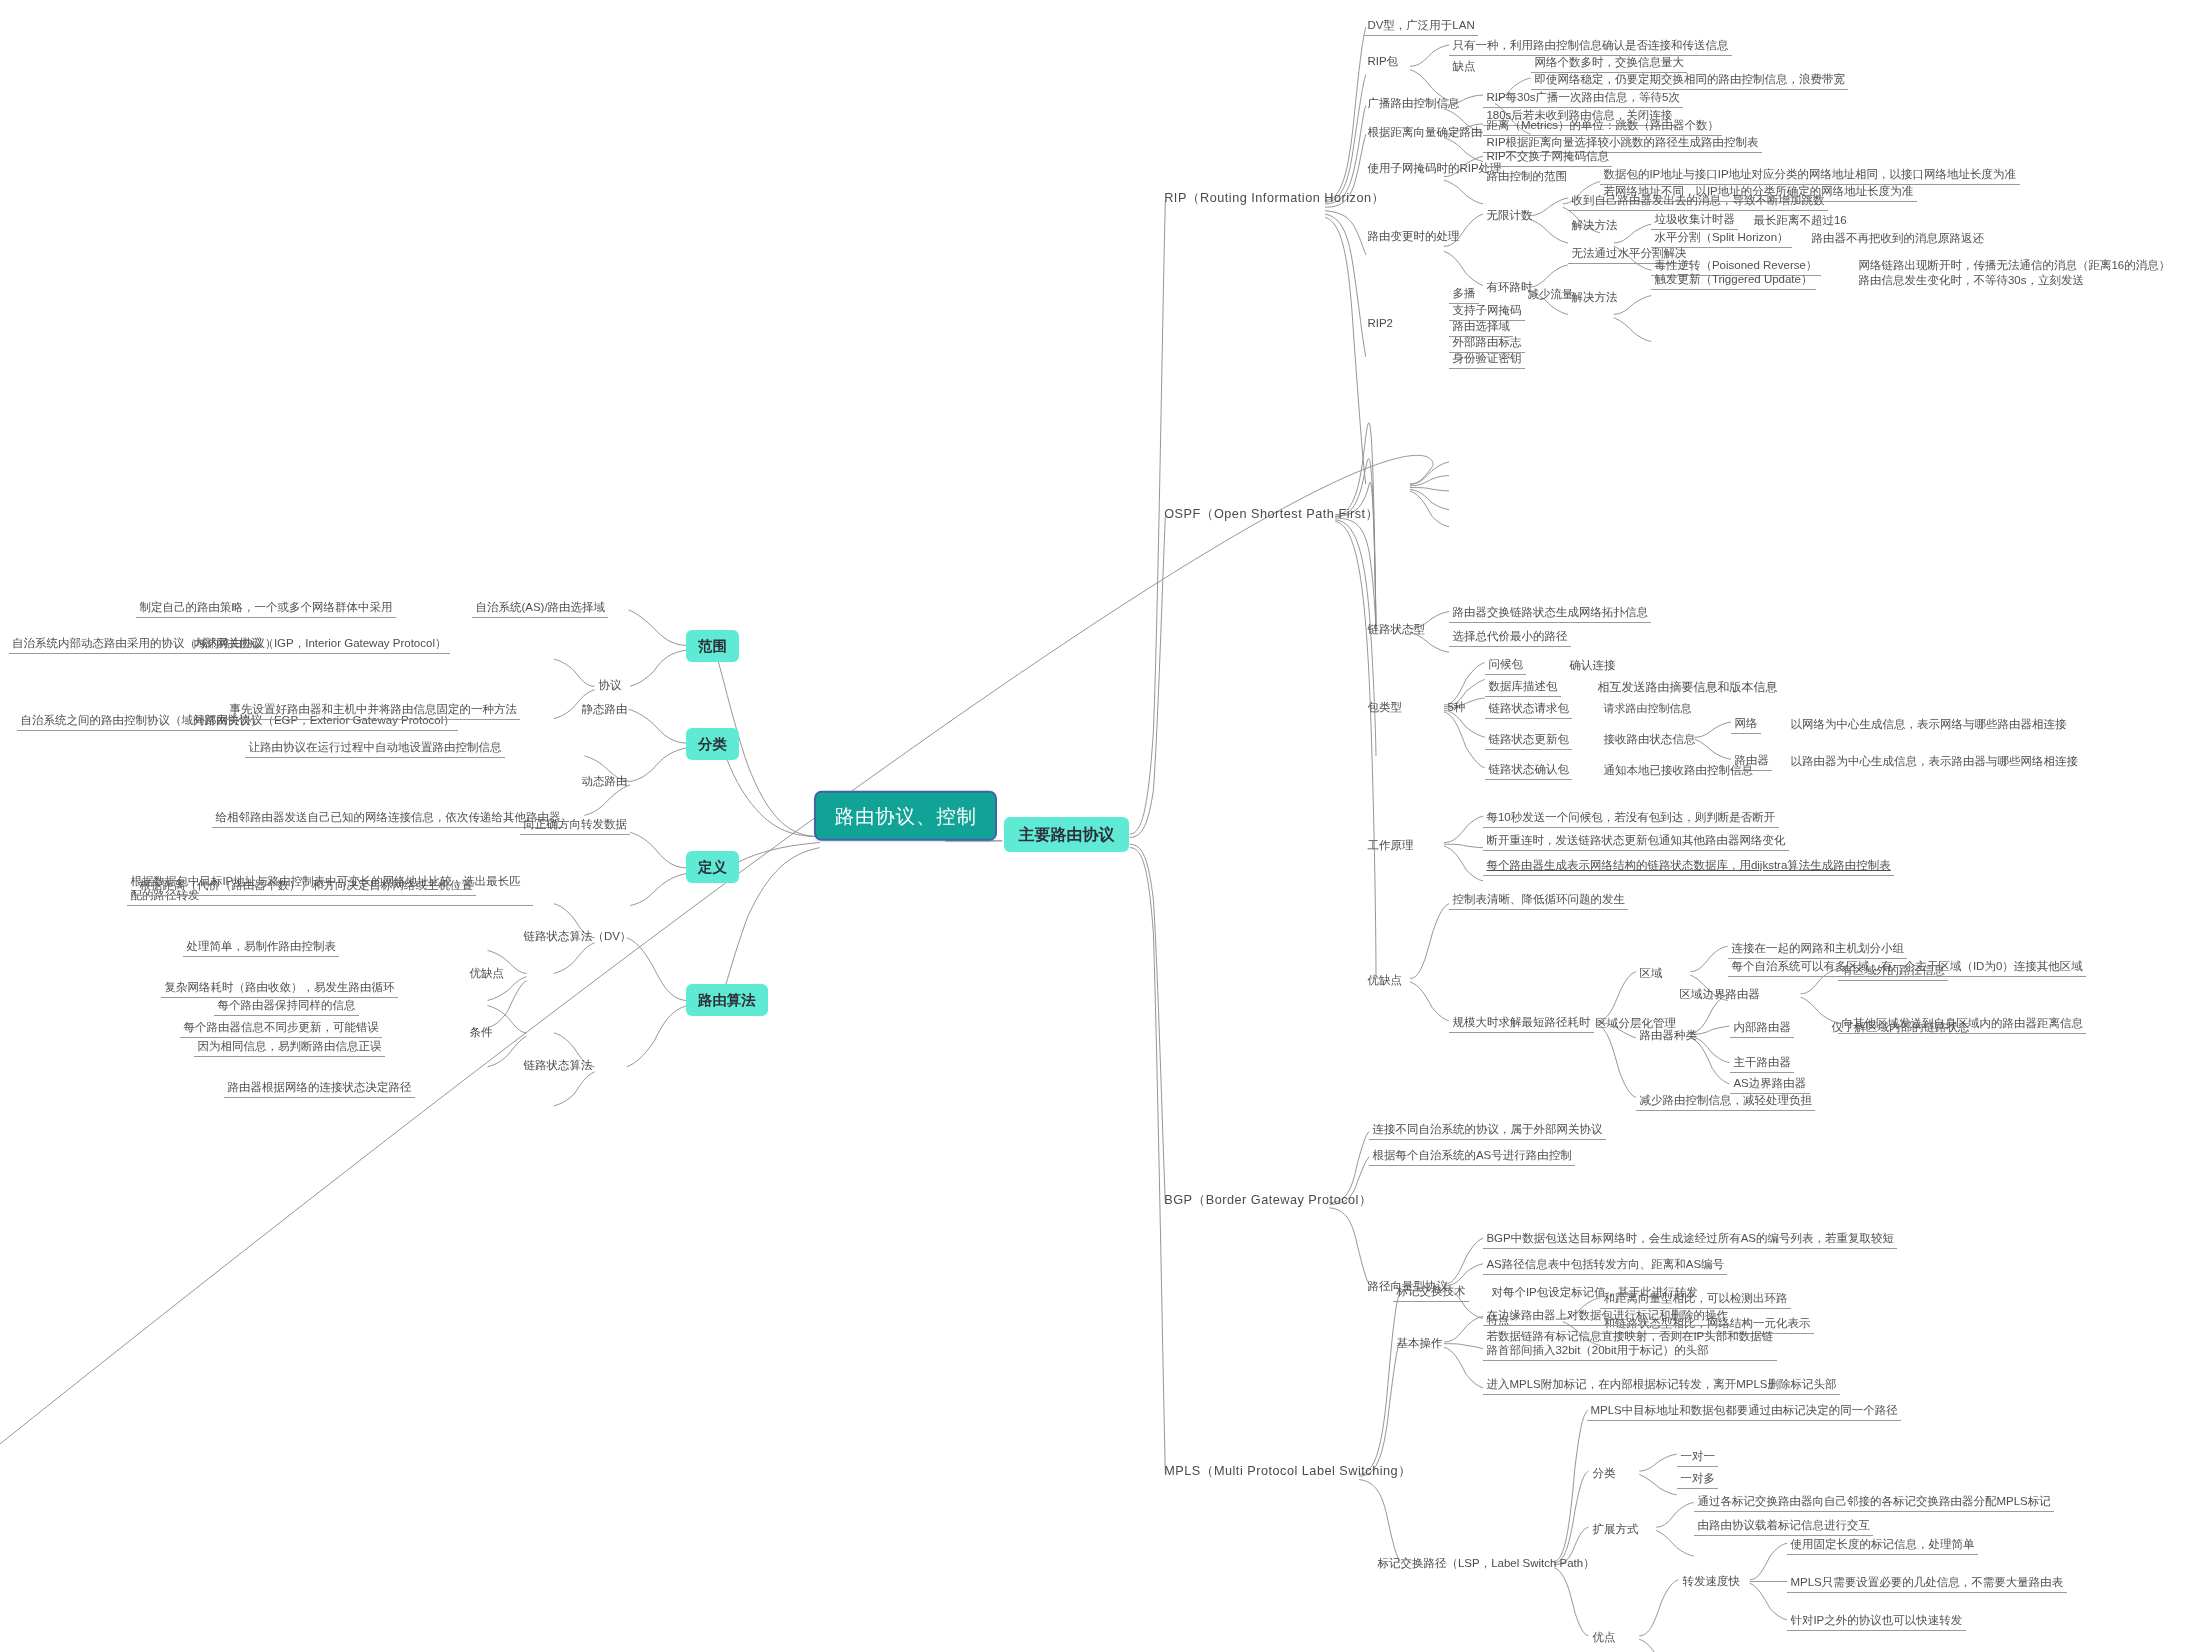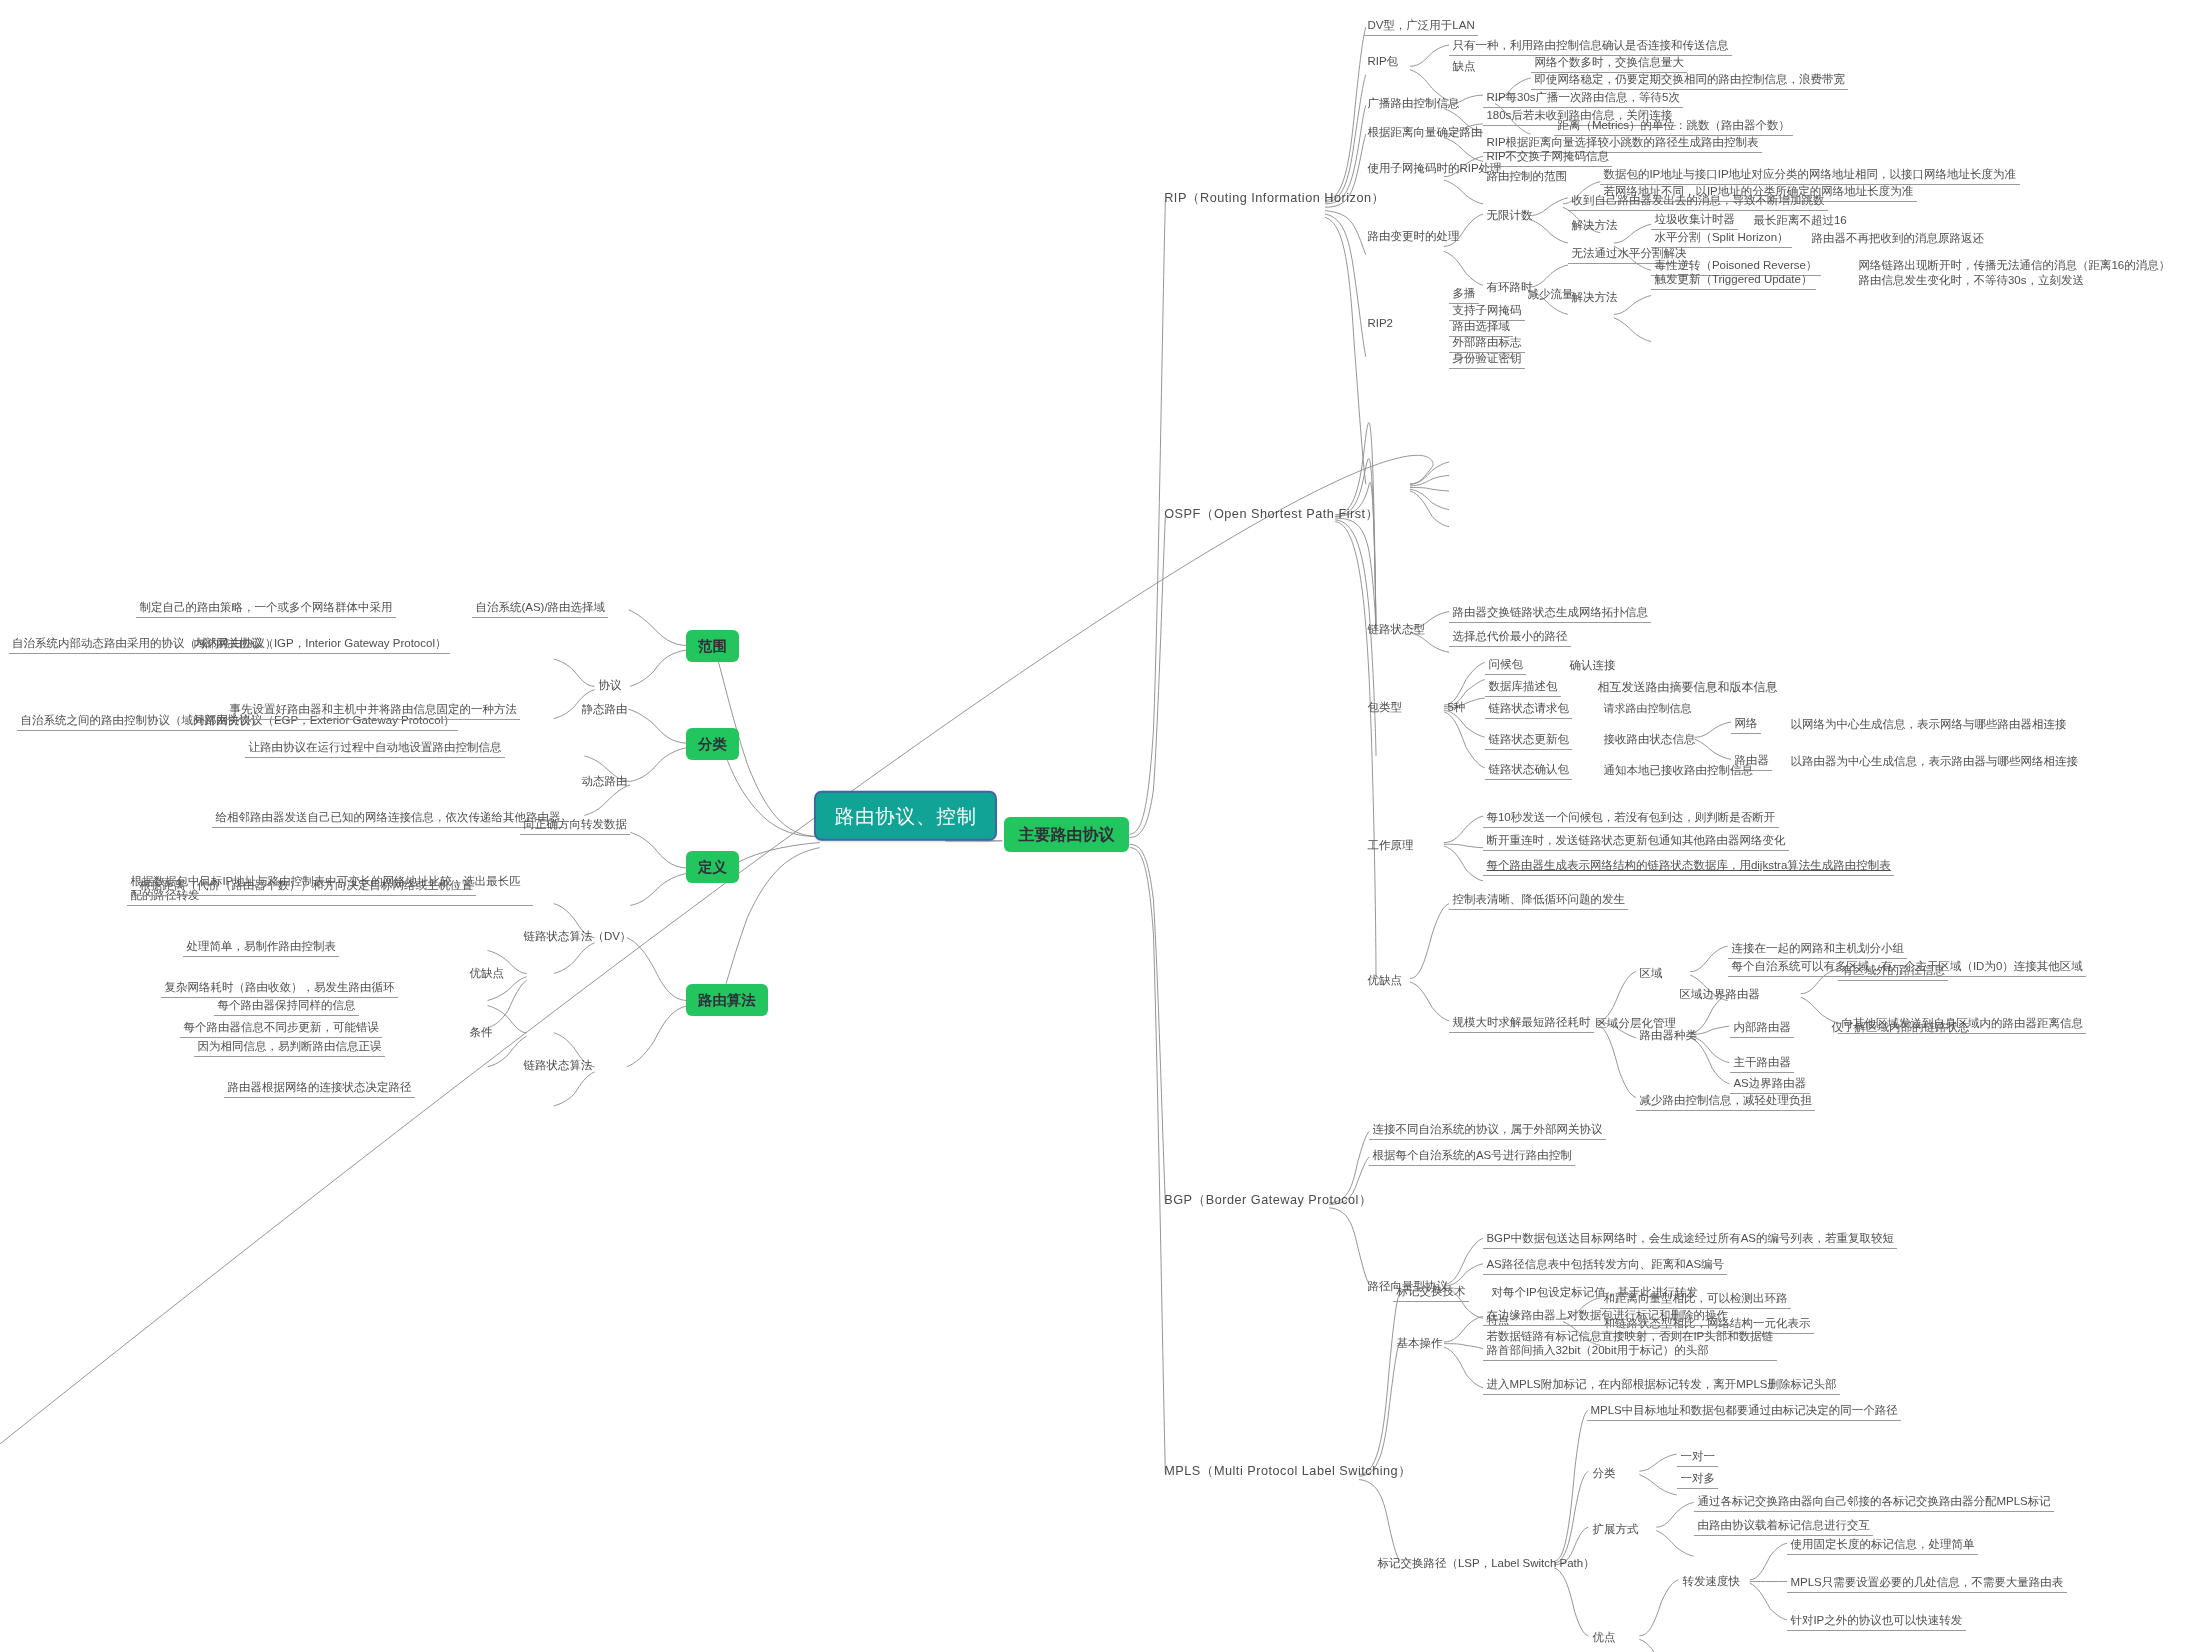--- a/index.html
+++ b/index.html
@@ -44,21 +44,21 @@
   }
   
   .proto{
     font-size:12.7px;
     letter-spacing:0.5px;
     padding:1.7px 4.2px 3.4px 4.2px;
     color:#4a4a4a;
   }
   
   .pill{
-    background:#22c55e;
+    background:#5eead4;
     border-radius:6px;
     font-size:16px;
     font-weight:bold;
     color:#2f2f3a;
     padding:7.6px 14.4px;
     text-align:center;
   }
   .pill.small{font-size:14.4px;padding:6.8px 12px;}
   
   .root{
@@ -297,21 +297,21 @@
   <div class="node leaf" style="left:1449px; top:37px;">只有一种，利用路由控制信息确认是否连接和传送信息</div>
   <div class="node mid" style="left:1449px; top:58px;">缺点</div>
   <div class="node leaf" style="left:1531px; top:54px;">网络个数多时，交换信息量大</div>
   <div class="node leaf" style="left:1531px; top:71px;">即使网络稳定，仍要定期交换相同的路由控制信息，浪费带宽</div>
 
   <div class="node mid" style="left:1364px; top:95px;">广播路由控制信息</div>
   <div class="node leaf" style="left:1483px; top:89px;">RIP每30s广播一次路由信息，等待5次</div>
   <div class="node leaf" style="left:1483px; top:107px;">180s后若未收到路由信息，关闭连接</div>
 
   <div class="node mid" style="left:1364px; top:124px;">根据距离向量确定路由</div>
-  <div class="node leaf" style="left:1554px; top:117px;">距离（Metrics）的单位：跳数（路由器个数）</div>
+  <div class="node leaf" style="left:1483px; top:117px;">距离（Metrics）的单位：跳数（路由器个数）</div>
   <div class="node leaf" style="left:1483px; top:134px;">RIP根据距离向量选择较小跳数的路径生成路由控制表</div>
 
   <div class="node mid" style="left:1364px; top:160px;">使用子网掩码时的RIP处理</div>
   <div class="node leaf" style="left:1483px; top:148px;">RIP不交换子网掩码信息</div>
   <div class="node mid" style="left:1483px; top:168px;">路由控制的范围</div>
   <div class="node leaf" style="left:1600px; top:166px;">数据包的IP地址与接口IP地址对应分类的网络地址相同，以接口网络地址长度为准</div>
   <div class="node leaf" style="left:1600px; top:183px;">若网络地址不同，以IP地址的分类所确定的网络地址长度为准</div>
 
   <div class="node mid" style="left:1364px; top:228px;">路由变更时的处理</div>
 

